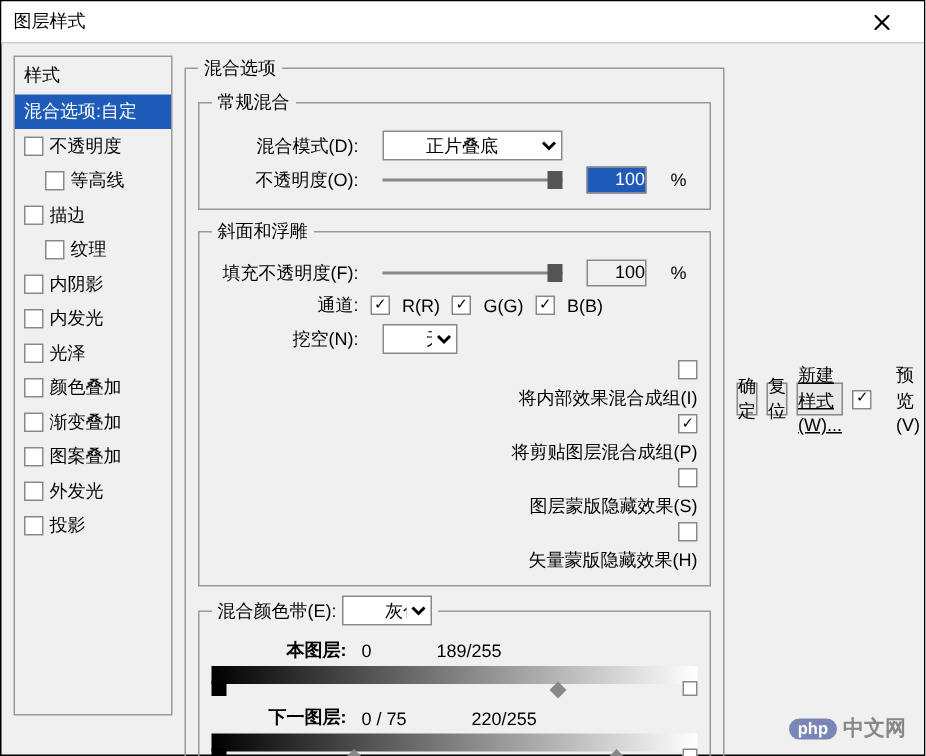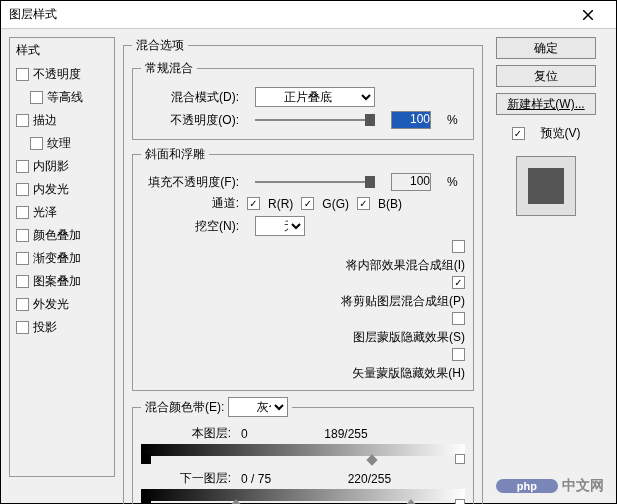--- a/index.html
+++ b/index.html
@@ -5,21 +5,21 @@
     * { box-sizing: border-box; margin: 0; padding: 0; }
     body { font-family: "Microsoft YaHei", sans-serif; font-size: 12px; background: #f0f0f0; width: 617px; height: 504px; }
     .window { width: 617px; height: 504px; background: #f0f0f0; border: 1px solid #000; position: relative; }
     .titlebar { height: 28px; background: #fff; border-bottom: 1px solid #ccc; display: flex; align-items: center; padding: 0 8px; justify-content: space-between; }
     .titlebar-title { font-size: 12px; }
     .close-btn { width: 40px; height: 28px; display: flex; align-items: center; justify-content: center; cursor: pointer; }
     .close-btn svg { width: 10px; height: 10px; }
     .content { display: flex; padding: 8px; gap: 8px; height: calc(100% - 28px); }
     .left-col { width: 106px; }
     .mid-col { width: 360px; }
-    .right-col { width: 110px; display: flex; flex-direction: column; align-items: center; gap: 6px; }
+    .right-col { width: 110px; display: flex; align-items: center; gap: 6px; }
     fieldset { border: 1px solid #999; padding: 6px 8px; margin-bottom: 6px; }
     legend { padding: 0 4px; font-size: 12px; }
     .style-list { border: 1px solid #999; height: 440px; overflow: hidden; }
     .style-list-title { padding: 4px 6px; }
     .style-item { padding: 3px 6px; display: flex; align-items: center; gap: 4px; }
     .style-item.selected { background: #1e5bb8; color: #fff; }
     .style-item.indent { padding-left: 20px; }
     .chk { width: 13px; height: 13px; border: 1px solid #888; background: #fff; display: inline-flex; align-items: center; justify-content: center; flex-shrink: 0; }
     .chk.checked::after { content: "✓"; font-size: 10px; color: #000; line-height: 1; }
     .row { display: flex; align-items: center; gap: 16px; margin: 4px 0; }
@@ -36,24 +36,24 @@
     .chk-row { display: flex; align-items: flex-end; gap: 4px; margin: 2px 0 2px 130px; flex-direction: column; }
     .channel-row { display: flex; align-items: center; gap: 8px; margin: 4px 0; }
     .channel-row .lbl { width: 98px; text-align: right; }
     .gradient-bar { position: relative; height: 14px; margin: 2px 0 12px 0; }
     .grad-bg { position: absolute; left: 0; right: 0; top: 0; height: 12px; background: linear-gradient(to right, #000, #fff); }
     .grad-handle { position: absolute; top: 10px; width: 10px; height: 10px; }
     .grad-handle.black { background: #000; }
     .grad-handle.white { background: #fff; border: 1px solid #888; }
     .grad-handle.mid { background: #888; top: 12px; width: 8px; height: 8px; transform: rotate(45deg); }
     .blend-row { display: flex; align-items: center; gap: 10px; margin: 2px 0; }
-    .blend-row .bl-label { width: 90px; text-align: right; }
-    .blend-row .vals { width: 110px; display: flex; justify-content: flex-end; }
+    .blend-row .bl-label { width: 90px; text-align: right; font-weight: bold; }
+    .blend-row .vals { width: 110px; display: flex; justify-content: center; }
     .watermark { position: absolute; right: 12px; bottom: 8px; font-size: 14px; font-weight: bold; color: #888; display: flex; align-items: center; gap: 4px; }
-    .watermark .php { background: #7a86b8; color: #fff; border-radius: 10px; padding: 1px 21px; font-size: 11px; }
+    .watermark .php { background: #7a86b8; color: #fff; border-radius: 10px; padding: 1px 6px; font-size: 11px; }
     .underline { text-decoration: underline; }
   </style>
 </head>
 <body>
 
 <div class="window">
   <div class="titlebar">
     <span class="titlebar-title">图层样式</span>
     <div class="close-btn">
       <svg viewBox="0 0 10 10">
@@ -61,20 +61,23 @@
           <line x1="10" y1="0" x2="0" y2="10" stroke="#000" stroke-width="1.5"></line>
         </svg>
     </div>
   </div>
 
   <div class="content">
 
     <div class="left-col">
       <div class="style-list">
         <div class="style-list-title">样式</div>
+        <div class="style-item selected">
+            <span>混合选项:自定</span>
+          </div>
         <div class="style-item">
             <span class="chk"></span>
             <span>不透明度</span>
           </div>
         <div class="style-item indent">
             <span class="chk"></span>
             <span>等高线</span>
           </div>
         <div class="style-item">
             <span class="chk"></span>

